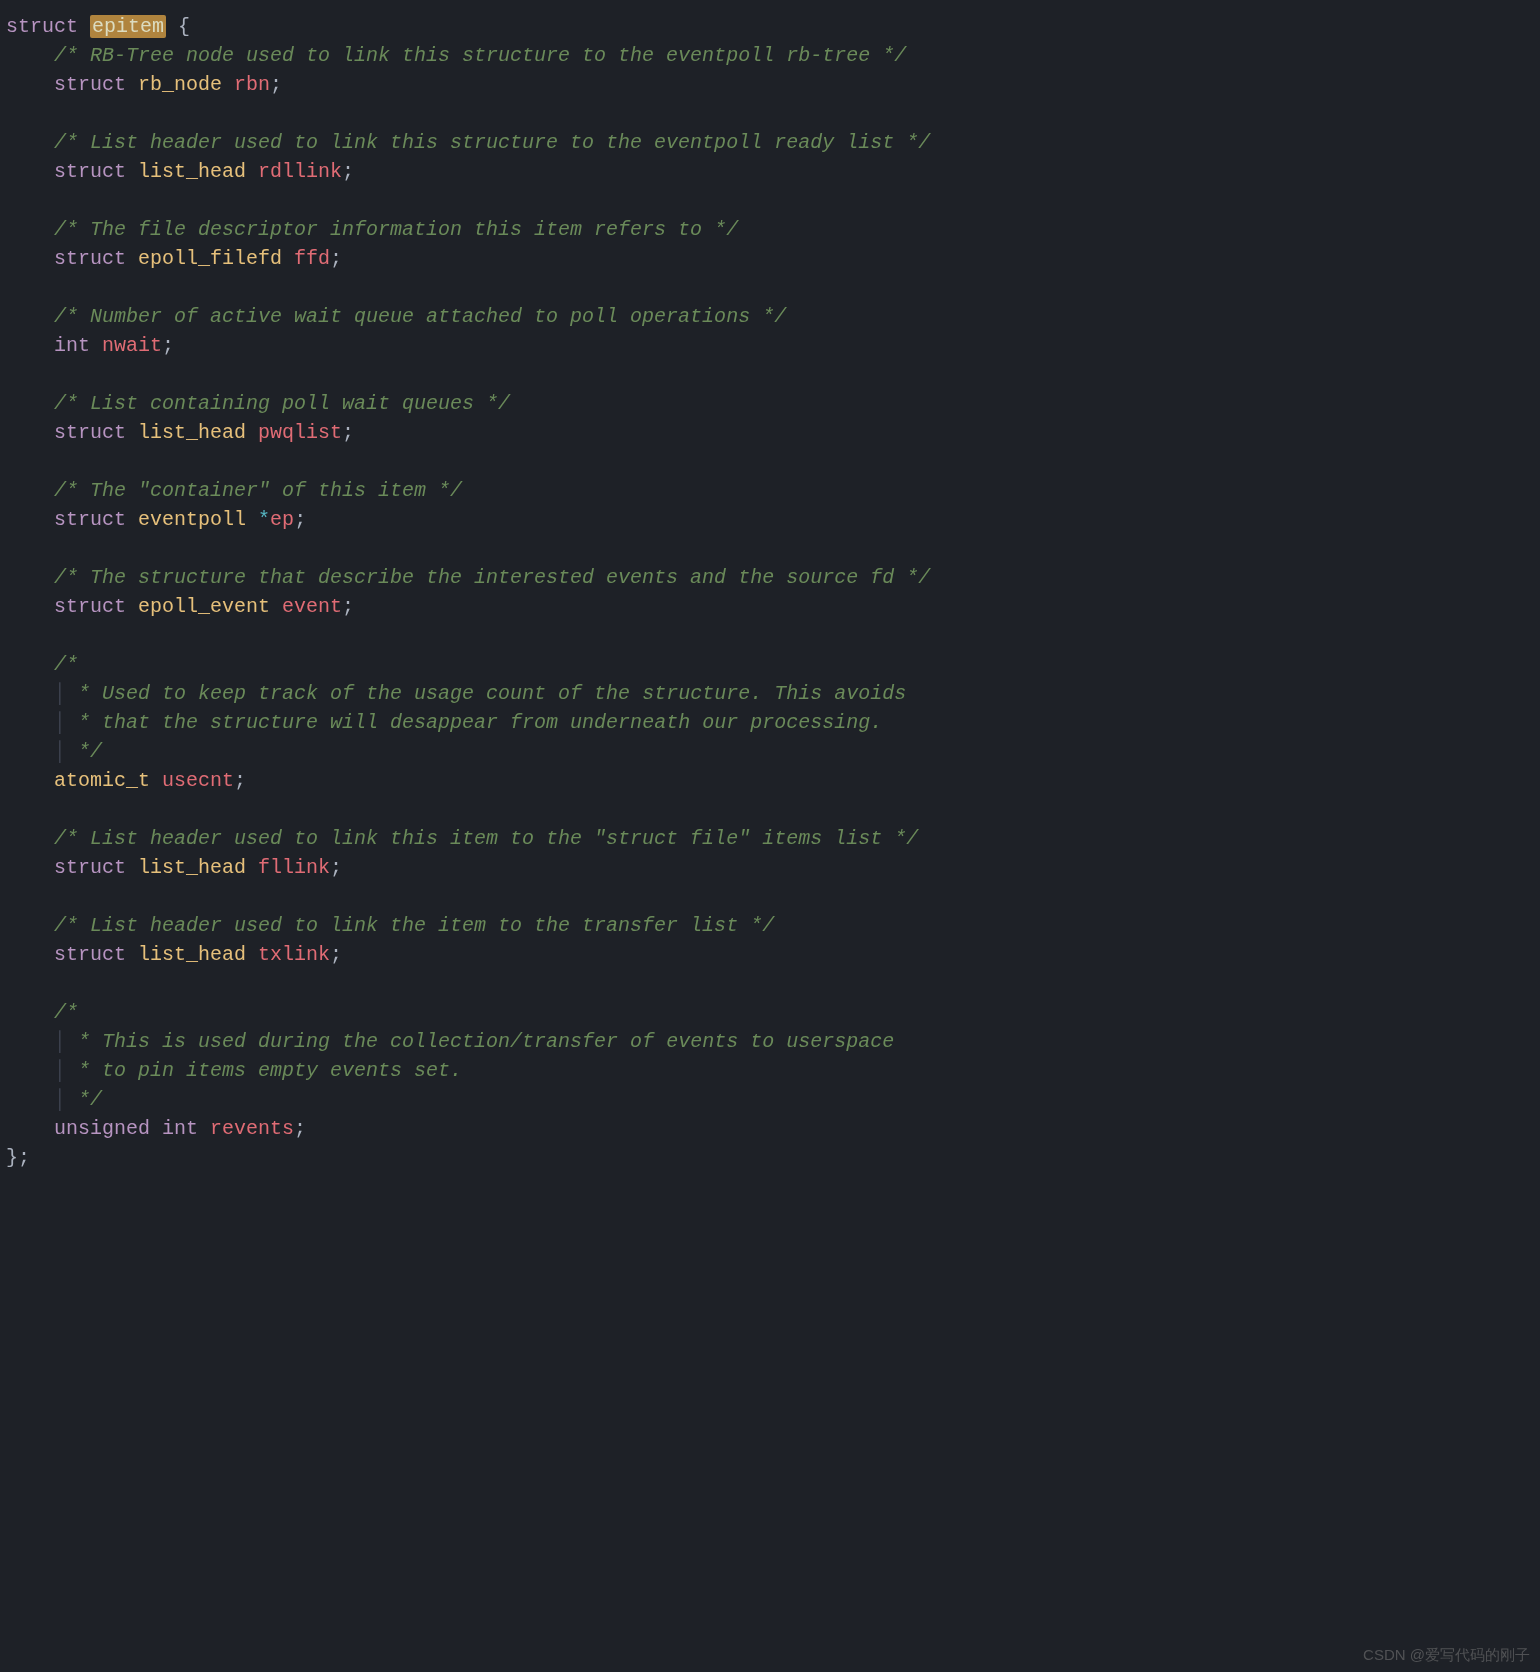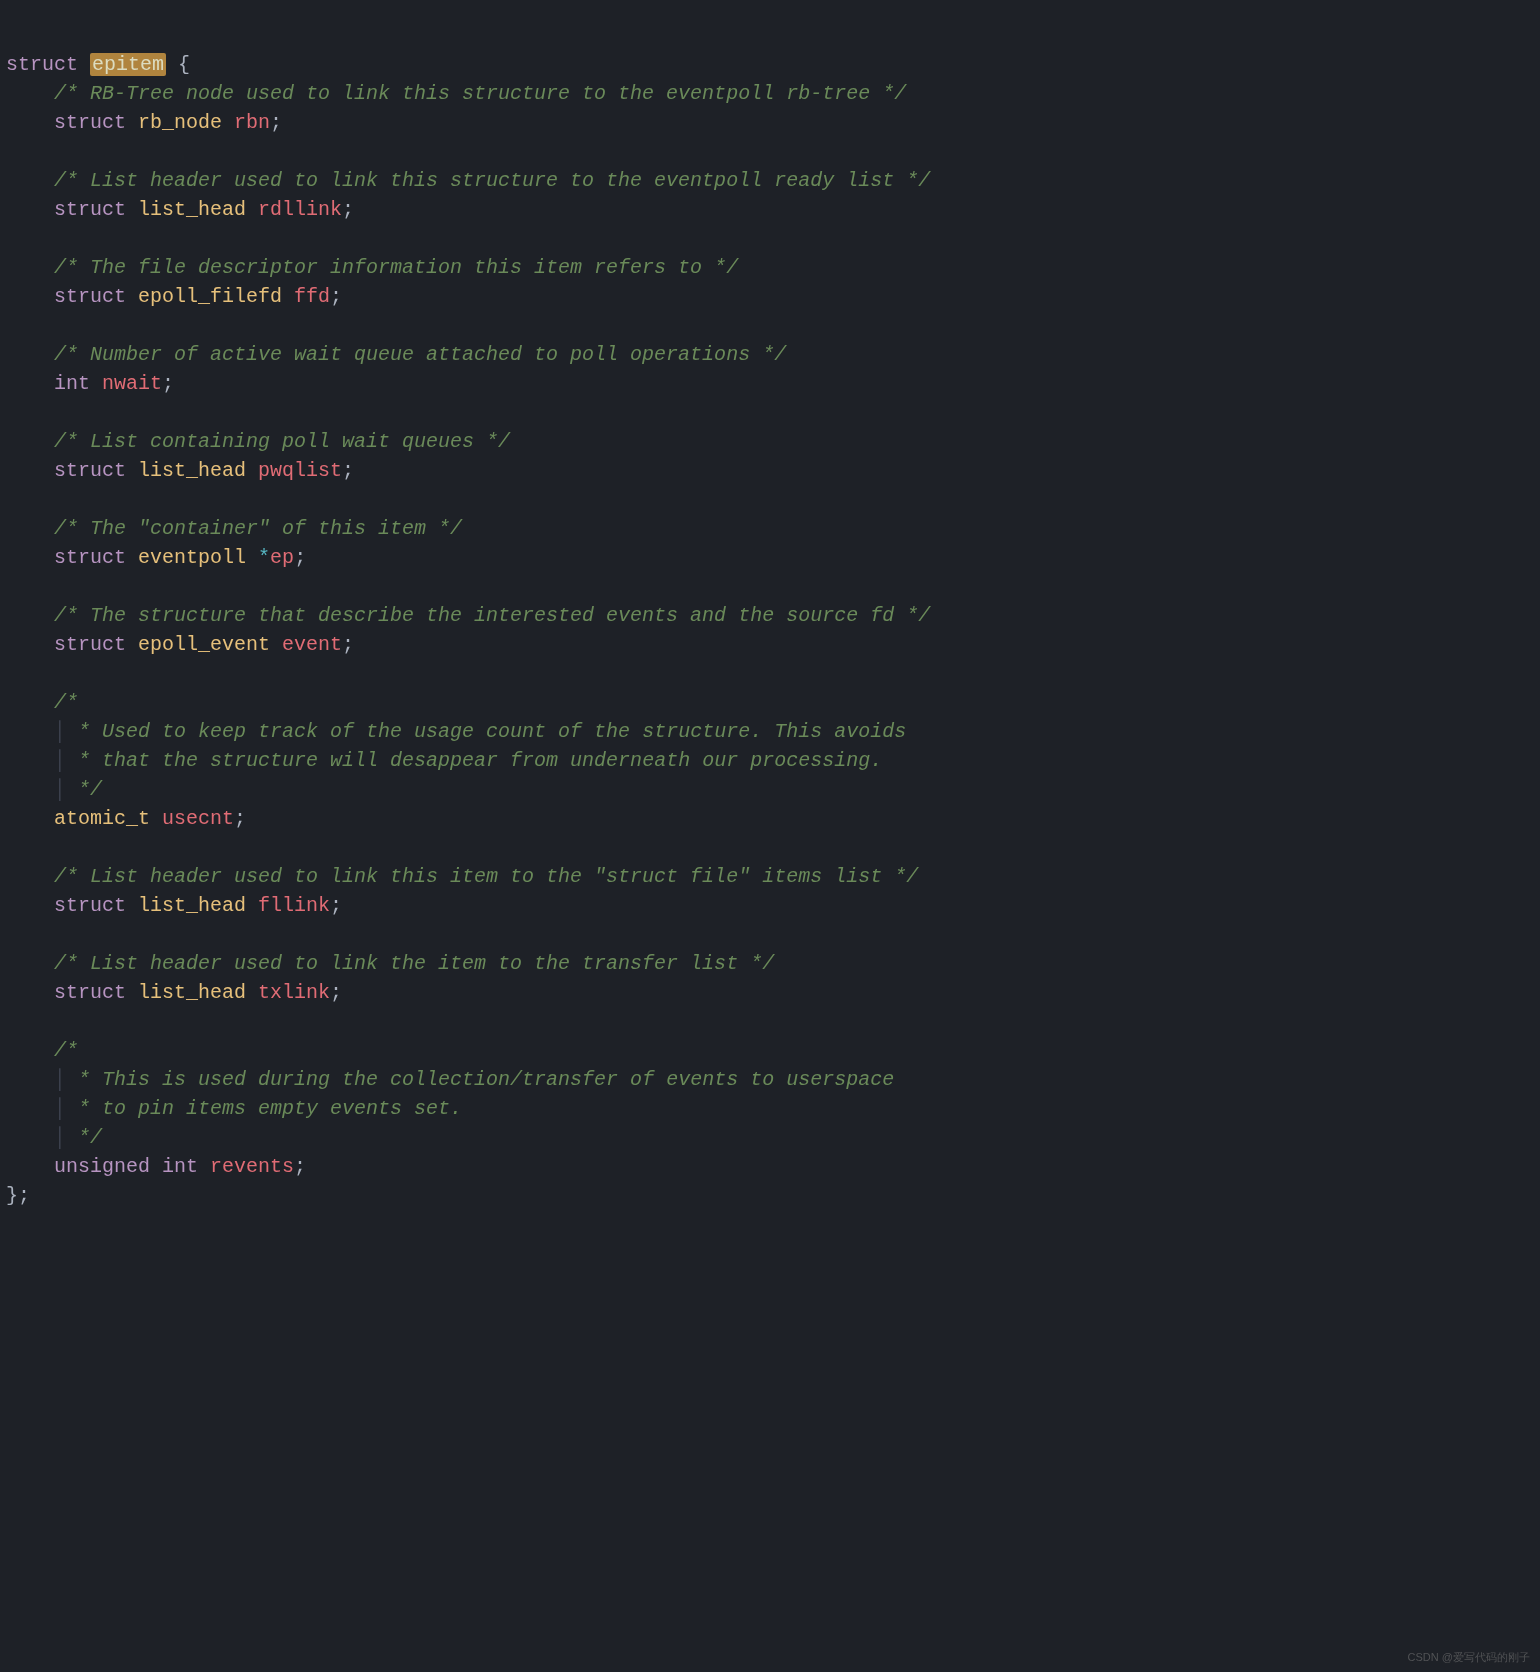--- a/index.html
+++ b/index.html
@@ -7,35 +7,34 @@
     padding: 0;
     background: #1e2127;
     color: #abb2bf;
     font-family: "SF Mono", Menlo, Monaco, Consolas, "Liberation Mono", monospace;
     font-size: 20px;
     line-height: 1.45;
   }
   .code {
     padding: 12px 6px 6px 6px;
     white-space: pre;
-    margin-top: 38px;
   }
   .kw   { color: #b794c1; }   
   .type { color: #e6c07b; }   
   .ident{ color: #e06c75; }   
   .op   { color: #56b6c2; }   
   .punc { color: #abb2bf; }
   .cmt  { color: #6a8a59; font-style: italic; }
   .hl   { background: #b0843e; color: #dcdcc0; padding: 0 2px; border-radius: 2px;}
   .vbar { color: #3e4451; }
   .watermark {
     position: fixed;
     right: 10px;
     bottom: 6px;
-    font-size: 11px;
+    font-size: 15px;
     color: #7a7a7a;
     font-family: -apple-system, "Helvetica Neue", Arial, sans-serif;
     opacity: 0.55;
     user-select: none;
   }
 </style>
 </head>
 <body>
 
 <div class="code"><span class="kw">struct</span> <span class="type hl">epitem</span> <span class="punc">{</span>

